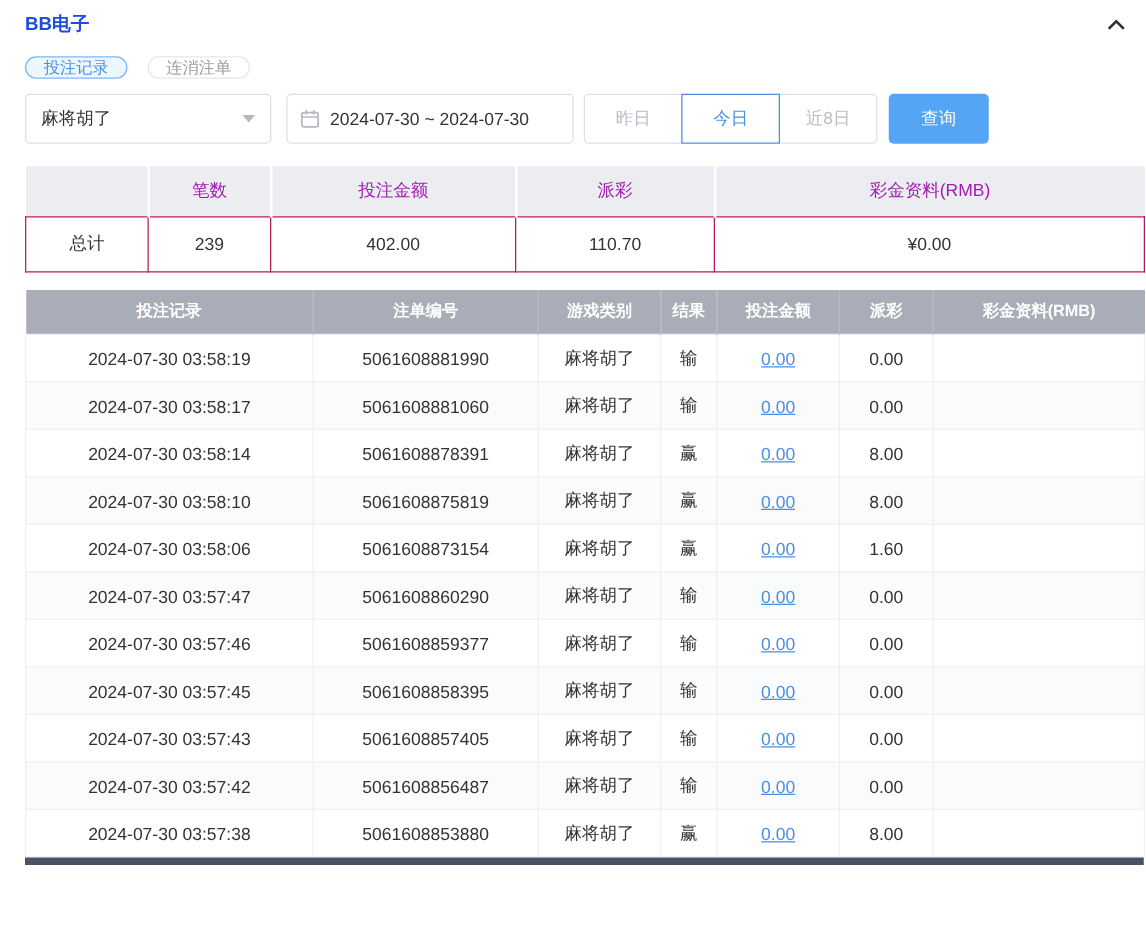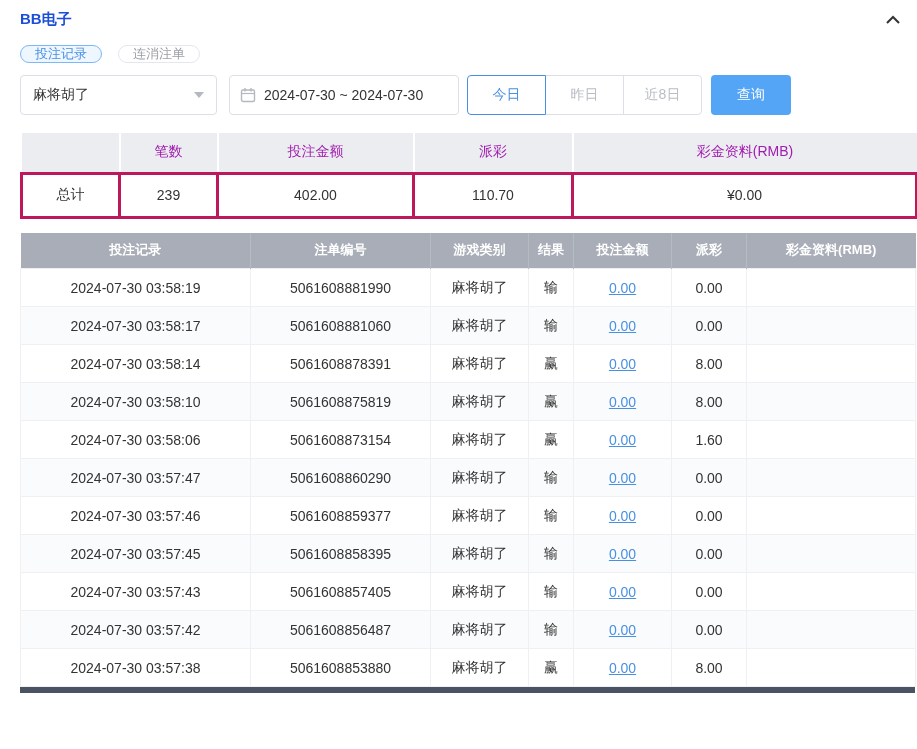--- a/index.html
+++ b/index.html
@@ -69,21 +69,21 @@
   
   table { border-collapse: collapse; width: 895px; table-layout: fixed; }
   .summary-table { margin-top: 18px; font-size: 14px; }
   .summary-table th {
     background: #ebedf1; height: 40px; font-weight: normal; color: #a21caf;
     border-left: 2px solid #fff; font-size: 14px;
   }
   .summary-table th:first-child { border-left: none; }
   .summary-table td {
     height: 44px; text-align: center; background: #fff;
-    border: 3px solid #be185d; color: #333;
+    border: 1px solid #be185d; color: #333;
   }
 
   
   .records-table { margin-top: 14px; font-size: 14px; }
   .records-table th {
     background: #a8adb7; color: #ffffff; height: 36px;
     font-weight: bold; font-size: 13px;
     border-left: 1px solid #b5bac3;
   }
   .records-table th:first-child { border-left: none; }
@@ -130,22 +130,22 @@
         <svg class="icon-svg" width="16" height="16" viewBox="0 0 16 16">
           <rect x="1.5" y="3" width="13" height="11.5" rx="1.5" fill="none" stroke="#b4b8bf" stroke-width="1.4"></rect>
           <line x1="5" y1="1" x2="5" y2="4.5" stroke="#b4b8bf" stroke-width="1.4"></line>
           <line x1="11" y1="1" x2="11" y2="4.5" stroke="#b4b8bf" stroke-width="1.4"></line>
           <line x1="1.5" y1="6.5" x2="14.5" y2="6.5" stroke="#b4b8bf" stroke-width="1.2"></line>
         </svg>
       </span>
       <span>2024-07-30 ~ 2024-07-30</span>
     </div>
     <div class="quick-group">
+      <button class="quick-btn">昨日</button>
       <button class="quick-btn active">今日</button>
-      <button class="quick-btn">昨日</button>
       <button class="quick-btn">近8日</button>
     </div>
     <button class="search-btn">查询</button>
   </div>
 
   <table class="summary-table">
     <colgroup>
       <col style="width:98px">
         <col style="width:98px">
         <col style="width:196px">

